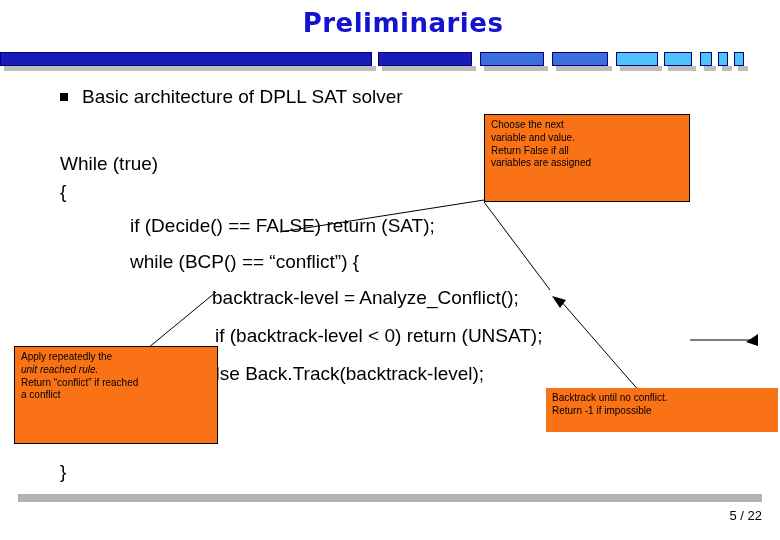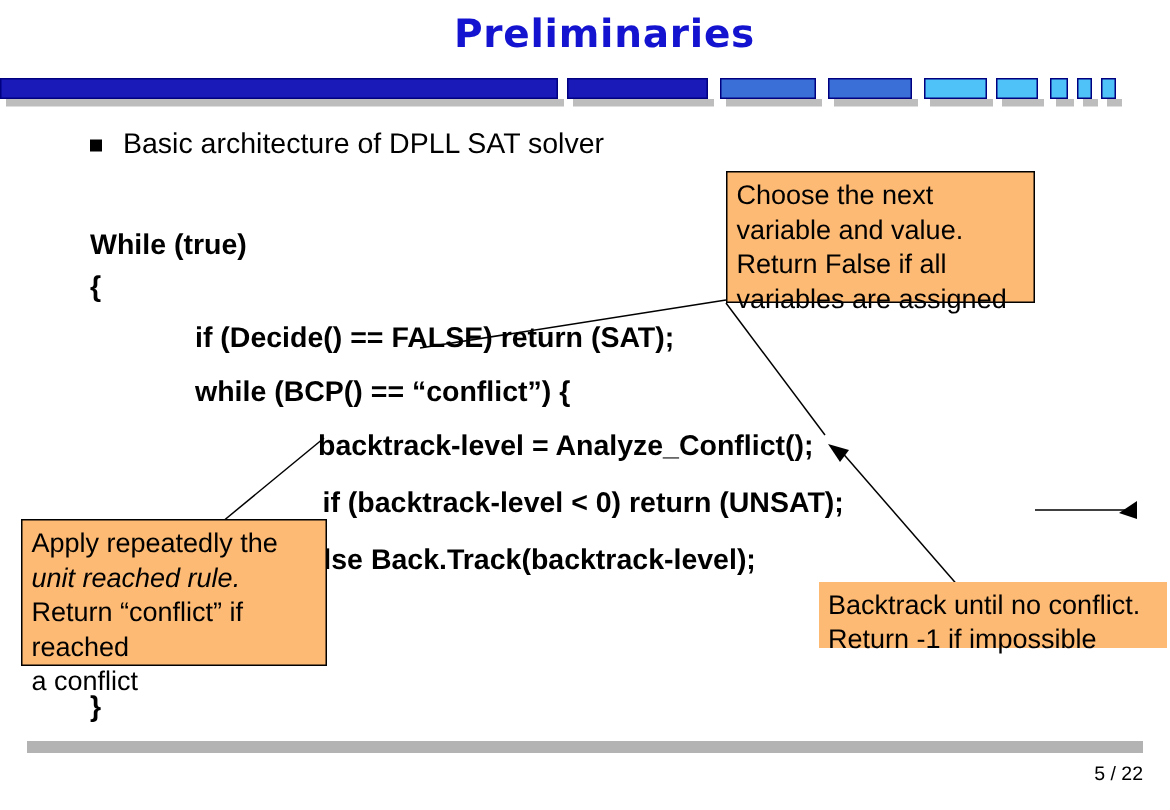--- a/index.html
+++ b/index.html
@@ -86,30 +86,29 @@
     left: 0;
     top: 140px;
     width: 780px;
     font-size: 19px;
     color: #000000;
     line-height: 1.0;
   }
   .code-line {
     position: absolute;
     white-space: nowrap;
-    font-weight: bold;
   }
 
   
   .callout {
     position: absolute;
     border: 1px solid #000000;
-    background: #fdba74;
+    background: #f97316;
     box-sizing: border-box;
-    font-size: 18px;
+    font-size: 10px;
     color: #000000;
     line-height: 1.28;
     padding: 4px 6px;
   }
   .callout.no-border {
     border: none;
   }
 
   
   .bottom-bar {

